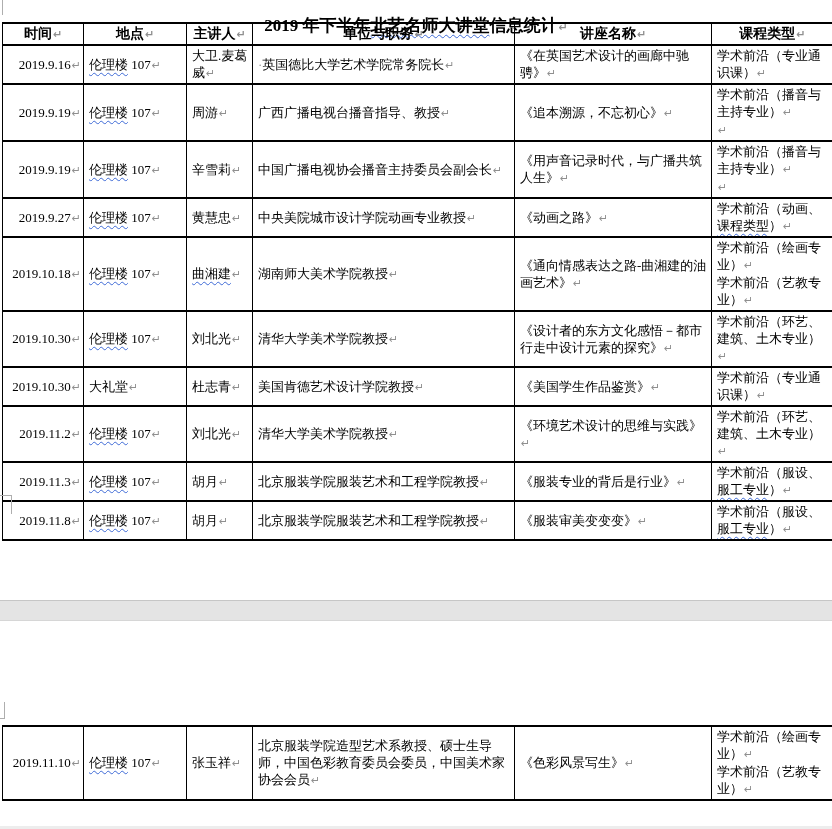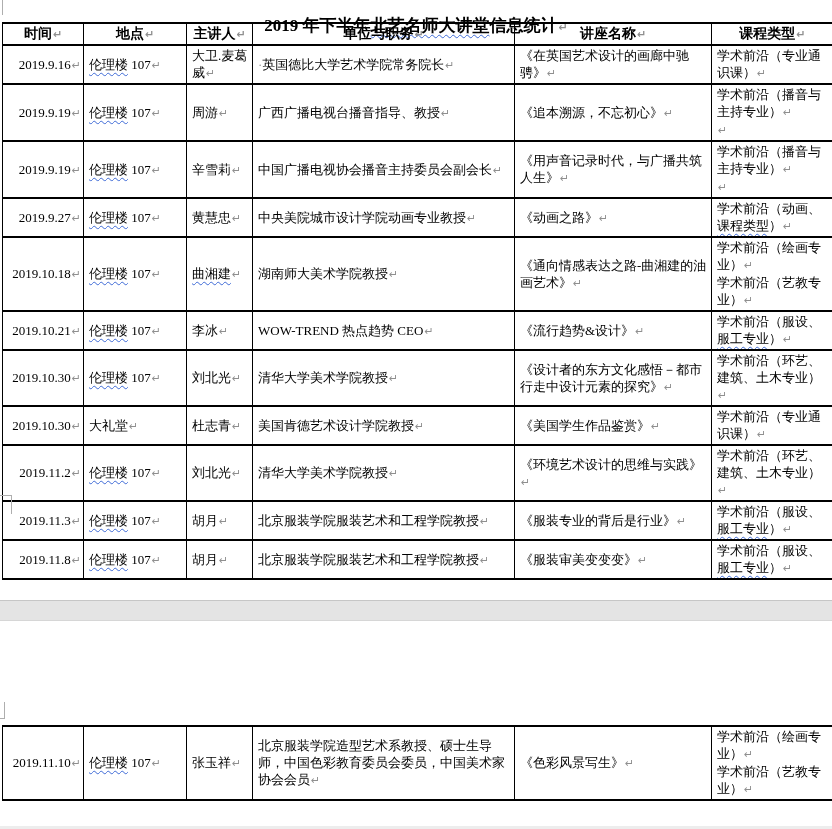--- a/index.html
+++ b/index.html
@@ -131,28 +131,20 @@
         <td class="c-type">学术前沿（动画、<span class="wavy">课程类型</span>）<span class="pm">↵</span></td>
       </tr>
       <tr style="height: 64px;">
         <td class="c-date">2019.10.18<span class="pm">↵</span></td>
         <td class="c-loc"><span class="wavy">伦理楼</span> 107<span class="pm">↵</span></td>
         <td class="c-spk"><span class="wavy">曲湘建</span><span class="pm">↵</span></td>
         <td class="c-org">湖南师大美术学院教授<span class="pm">↵</span></td>
         <td class="c-lec">《通向情感表达之路-曲湘建的油画艺术》<span class="pm">↵</span></td>
         <td class="c-type">学术前沿（绘画专业）<span class="pm">↵</span><br>学术前沿（艺教专业）<span class="pm">↵</span></td>
       </tr>
-      <tr style="height: 30px;">
-        <td class="c-date">2019.10.21<span class="pm">↵</span></td>
-        <td class="c-loc"><span class="wavy">伦理楼</span> 107<span class="pm">↵</span></td>
-        <td class="c-spk">李冰<span class="pm">↵</span></td>
-        <td class="c-org">WOW-TREND 热点趋势 CEO<span class="pm">↵</span></td>
-        <td class="c-lec">《流行趋势&amp;设计》<span class="pm">↵</span></td>
-        <td class="c-type">学术前沿（服设、<span class="wavy">服工专业</span>）<span class="pm">↵</span></td>
-      </tr>
       <tr style="height: 33px;">
         <td class="c-date">2019.10.30<span class="pm">↵</span></td>
         <td class="c-loc"><span class="wavy">伦理楼</span> 107<span class="pm">↵</span></td>
         <td class="c-spk">刘北光<span class="pm">↵</span></td>
         <td class="c-org">清华大学美术学院教授<span class="pm">↵</span></td>
         <td class="c-lec">《设计者的东方文化感悟－都市行走中设计元素的探究》<span class="pm">↵</span></td>
         <td class="c-type">学术前沿（环艺、建筑、土木专业）<span class="pm">↵</span></td>
       </tr>
       <tr style="height: 28px;">
         <td class="c-date">2019.10.30<span class="pm">↵</span></td>

